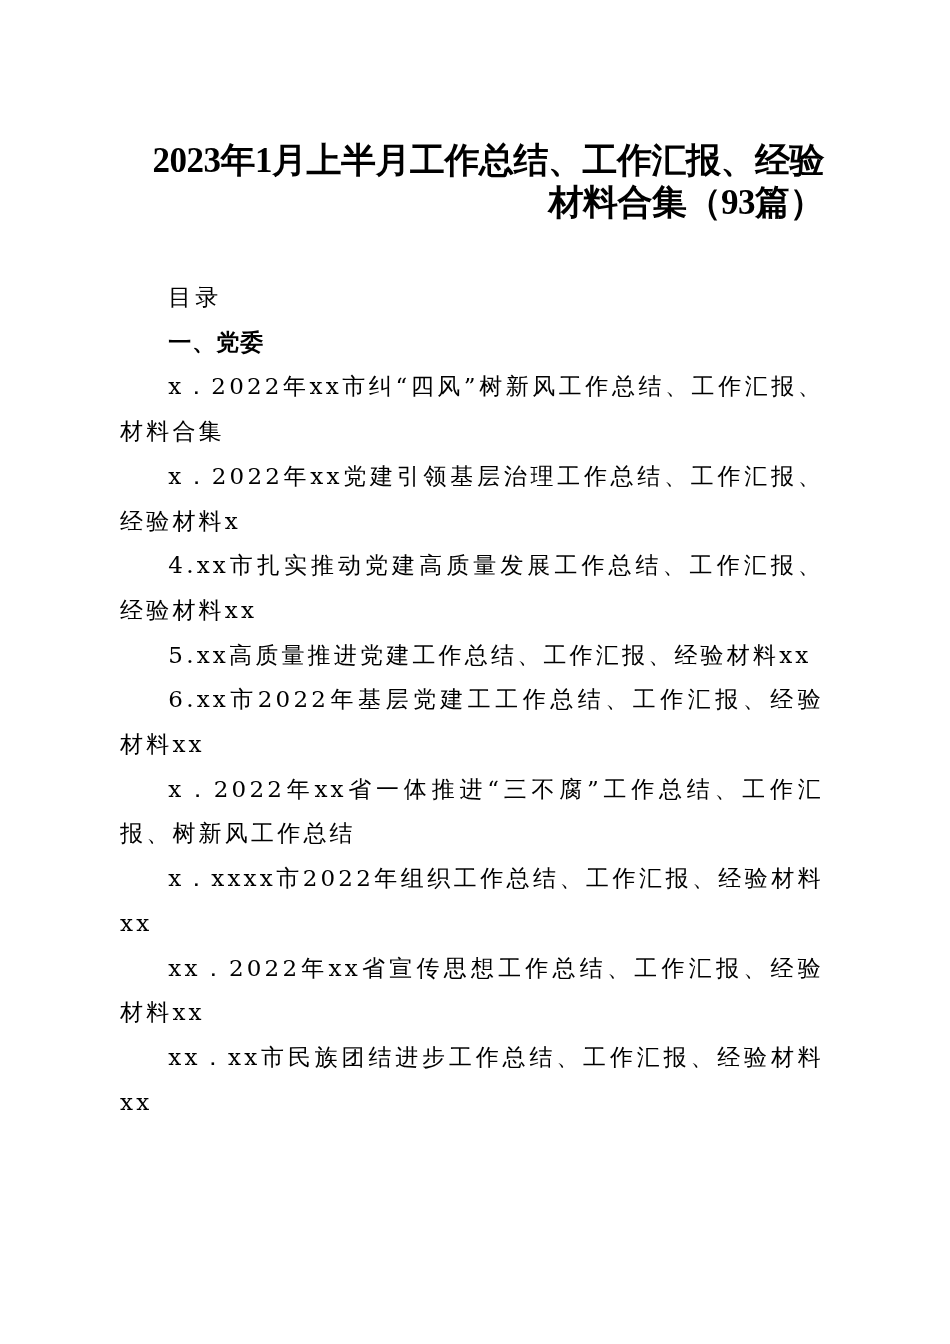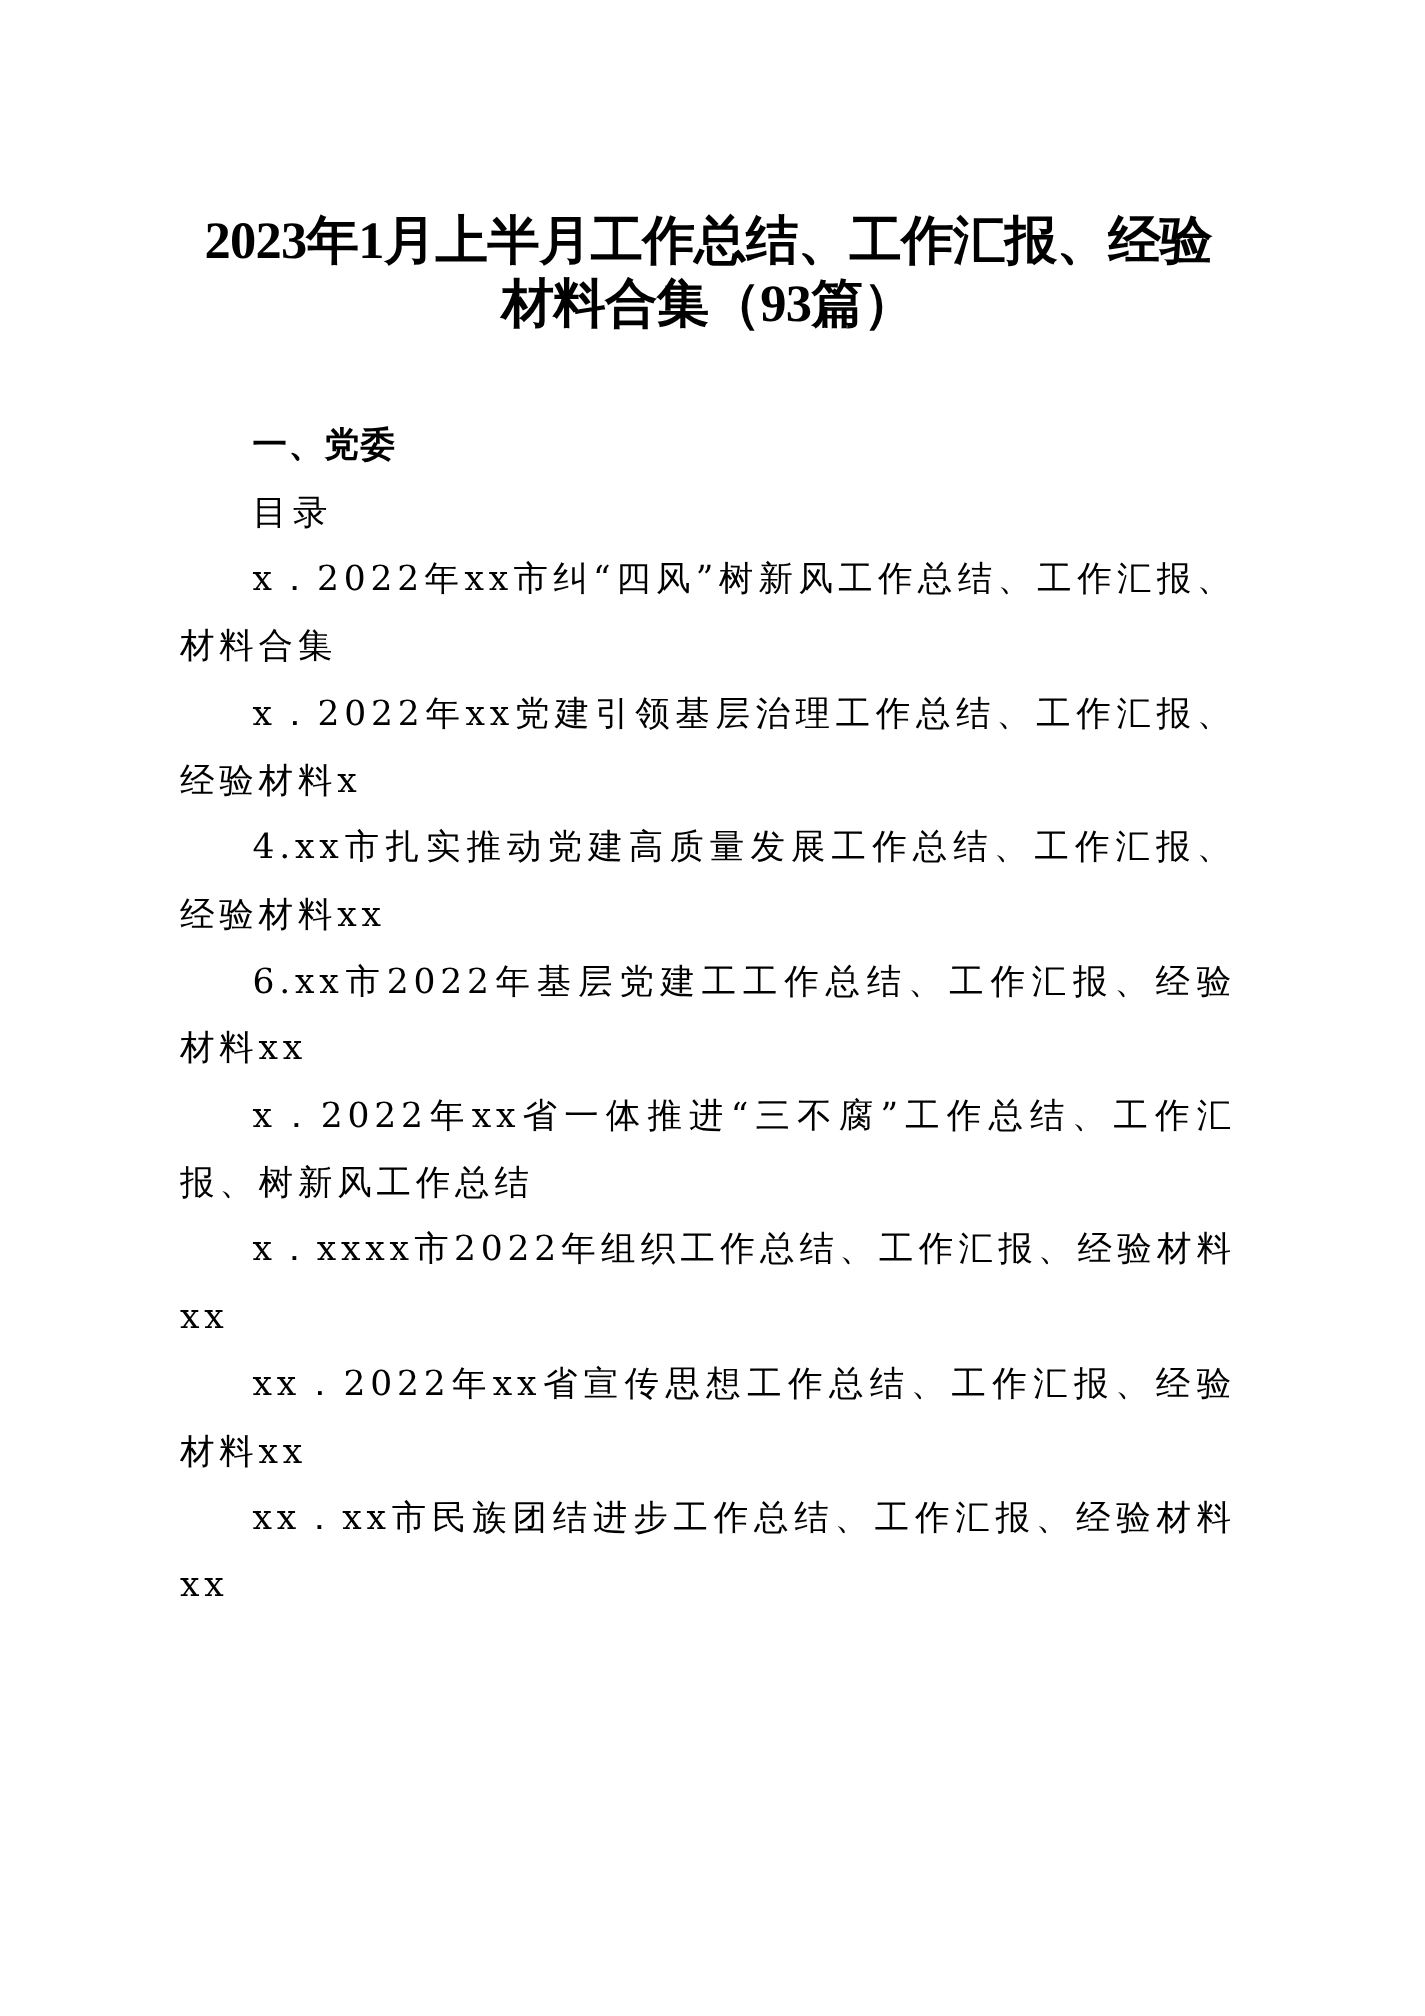--- a/index.html
+++ b/index.html
@@ -19,21 +19,21 @@
       position: absolute;
       left: 120px;
       top: 0;
       width: 704px;
     }
     .title {
       position: absolute;
       left: 0;
       top: 140px;
       width: 704px;
-      text-align: center;
+      text-align: right;
       font-family: "Liberation Serif", "DejaVu Serif", serif;
       font-weight: bold;
       font-size: 35px;
       line-height: 42px;
       letter-spacing: -0.5px;
     }
     .title .line { display: block; white-space: nowrap; }
     .toc {
       position: absolute;
       left: 0;
@@ -63,24 +63,25 @@
 </head>
 <body>
 
 <div class="page">
   <div class="title">
     <span class="line">2023年1月上半月工作总结、工作汇报、经验</span>
     <span class="line">材料合集（93篇）</span>
   </div>
 
   <div class="toc">
+    <p class="p label">目录</p>
     <p class="p heading">一、党委</p>
-    <p class="p label">目录</p>
     <p class="p">x．2022年xx市纠“四风”树新风工作总结、工作汇报、材料合集</p>
     <p class="p">x．2022年xx党建引领基层治理工作总结、工作汇报、经验材料x</p>
     <p class="p">4.xx市扎实推动党建高质量发展工作总结、工作汇报、经验材料xx</p>
+    <p class="p">5.xx高质量推进党建工作总结、工作汇报、经验材料xx</p>
     <p class="p">6.xx市2022年基层党建工工作总结、工作汇报、经验材料xx</p>
     <p class="p">x．2022年xx省一体推进“三不腐”工作总结、工作汇报、树新风工作总结</p>
     <p class="p">x．xxxx市2022年组织工作总结、工作汇报、经验材料xx</p>
     <p class="p">xx．2022年xx省宣传思想工作总结、工作汇报、经验材料xx</p>
     <p class="p">xx．xx市民族团结进步工作总结、工作汇报、经验材料xx</p>
   </div>
 </div>
 
 </body></html>

